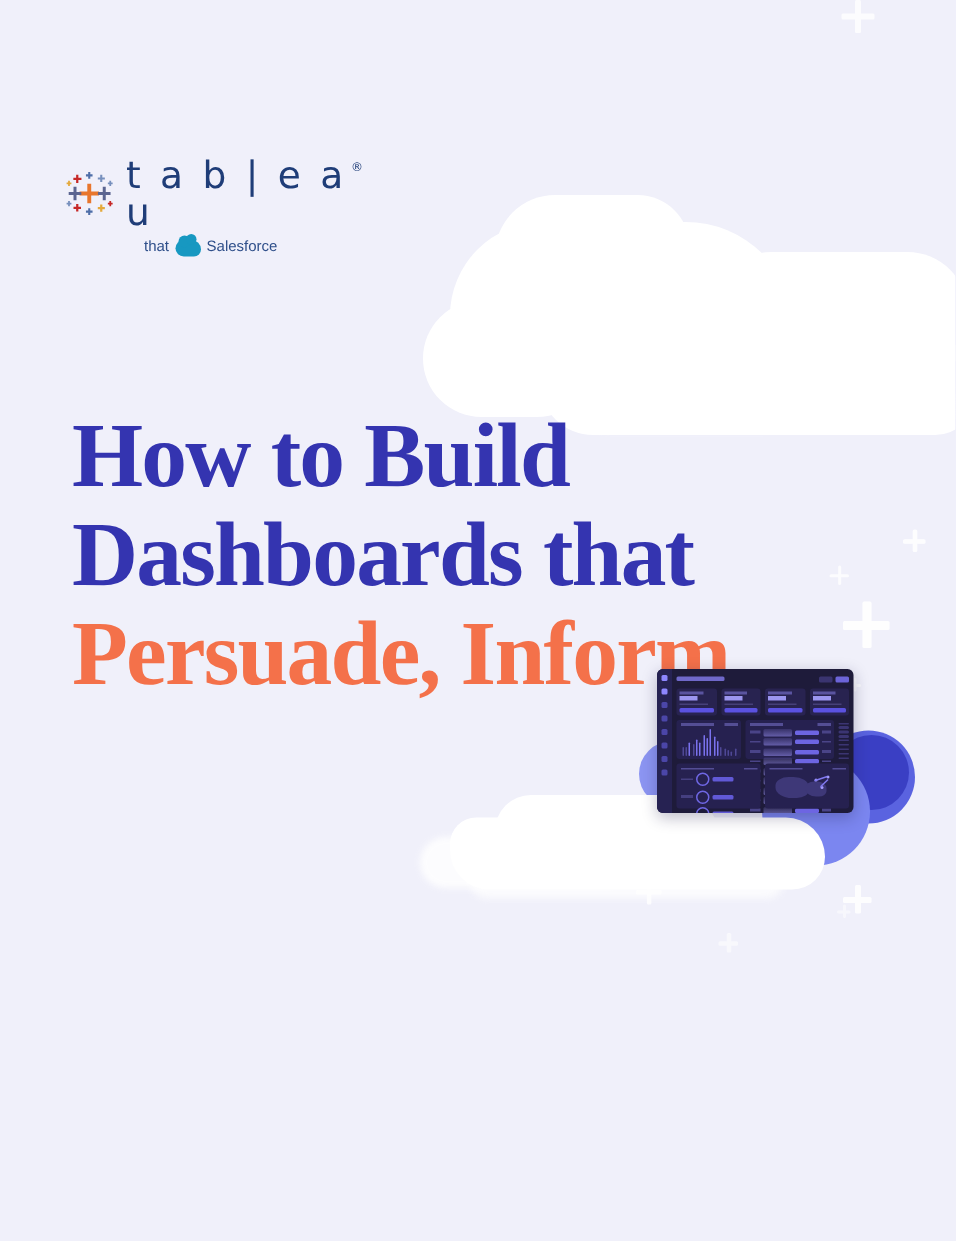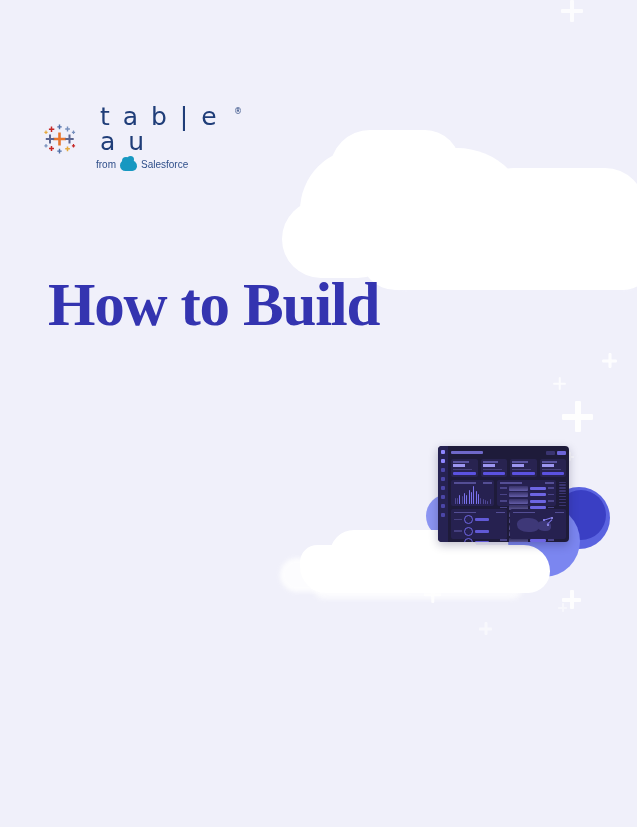--- a/index.html
+++ b/index.html
@@ -144,22 +144,22 @@
 
   
   .logo-block {
     position: absolute;
     left: 44px;
     top: 104px;
     width: 200px;
   }
   .logo-row {
     display: flex;
-    align-items: flex-end;
-    gap: 24px;
+    align-items: center;
+    gap: 8px;
   }
   .logo-mark {
     width: 32px;
     height: 30px;
     position: relative;
     flex: none;
   }
   .wordmark {
     display: flex;
     align-items: baseline;
@@ -429,28 +429,30 @@
             <path d="M29.5 20 V23.5 M27.9 21.8 H31.1" stroke="#c62827" stroke-width="1.2"></path>
           </g>
         </svg>
       </span>
       <span class="wordmark">
         <span>t a b | e a u</span>
           <span class="tm">®</span>
       </span>
     </div>
     <div class="logo-sub">
-      <span>from</span>
+      <span>that</span>
       <span class="sf-cloud"></span>
       <span class="sf-name">Salesforce</span>
     </div>
   </div>
 
   <h1 class="headline">
     <span class="l1">How to Build</span>
+    <span class="l2">Dashboards that</span>
+    <span class="l3">Persuade, Inform,</span>
   </h1>
 
   <div class="dash">
     <div class="dash-rail">
       <span class="rail-dot active"></span>
       <span class="rail-dot active"></span>
       <span class="rail-dot"></span>
       <span class="rail-dot"></span>
       <span class="rail-dot"></span>
       <span class="rail-dot"></span>

